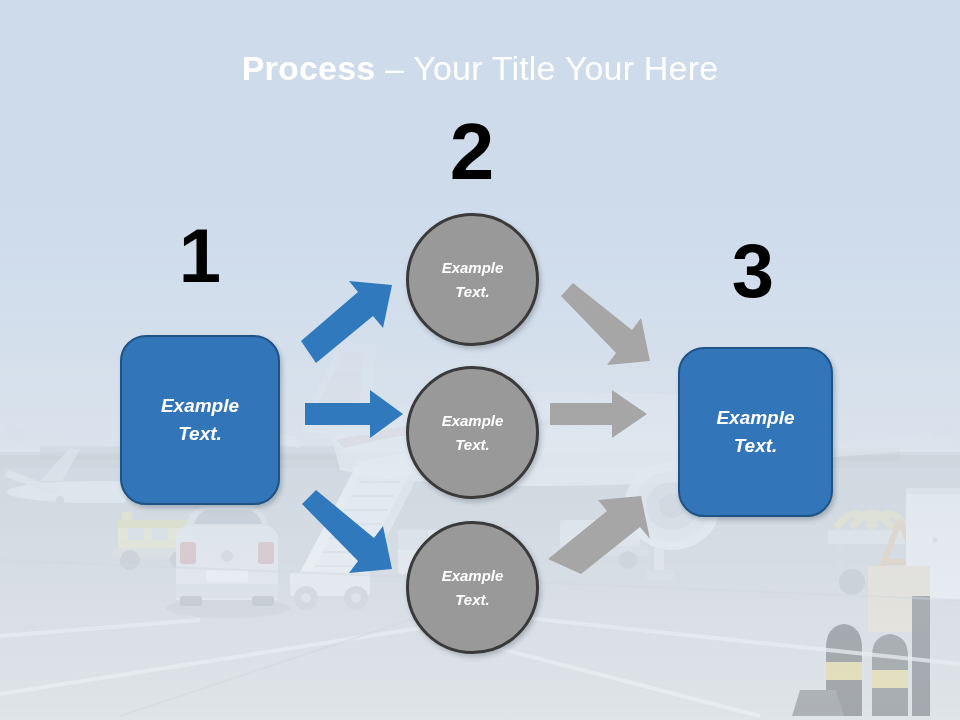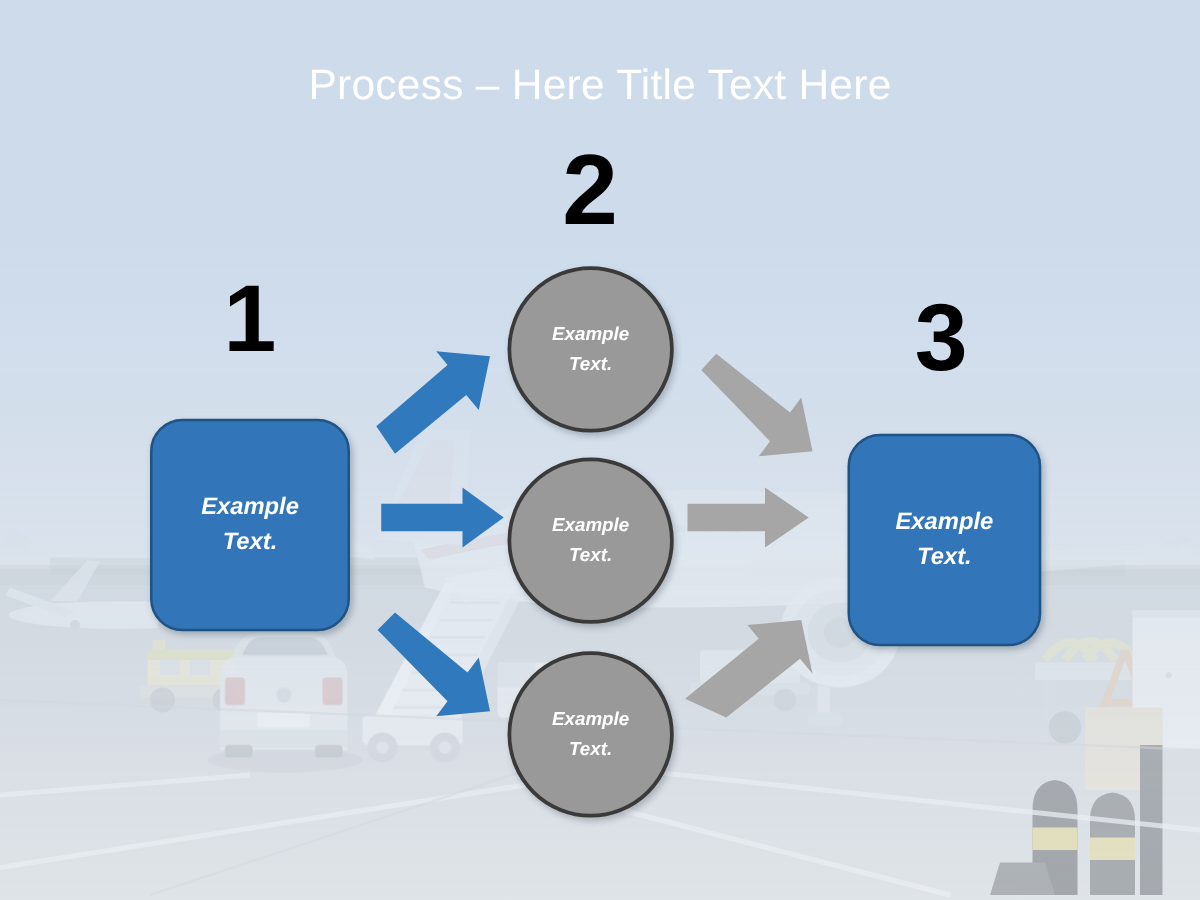--- a/index.html
+++ b/index.html
@@ -64,21 +64,21 @@
     left: 0;
     top: 50px;
     width: 960px;
     text-align: center;
     color: #ffffff;
     font-size: 34px;
     letter-spacing: 0.2px;
     line-height: 1.1;
     white-space: nowrap;
   }
-  .slide-title .t-bold { font-weight: normal; }
+  .slide-title .t-bold { font-weight: bold; }
   .slide-title .t-light { font-weight: normal; }
 
   
   .step-number {
     position: absolute;
     color: #000000;
     font-weight: bold;
     font-size: 76px;
     line-height: 1;
     text-align: center;
@@ -340,21 +340,21 @@
       <g stroke="#b6bbbf" stroke-width="2" opacity="0.5" fill="none">
         <line x1="0" y1="560" x2="960" y2="600"></line>
         <line x1="120" y1="716" x2="470" y2="600"></line>
       </g>
     </svg>
   </div>
 
   <div class="bg-wash"></div>
 
   <div class="header-band"></div>
-  <div class="slide-title"><span class="t-bold">Process</span><span class="t-light"> – Here Title Text Here</span></div>
+  <div class="slide-title"><span class="t-bold">Process</span><span class="t-light"> – Your Title Your Here</span></div>
 
   <div class="arrows">
     <svg width="960" height="720" viewBox="0 0 960 720" xmlns="http://www.w3.org/2000/svg">
 
       <g>
         <path d="M301 341 L358 292 L349 281 L392 285 L383 328 L373 316 L316 363 Z" fill="#3079bd"></path>
       </g>
 
       <g>
         <path d="M305 403 L370 403 L370 390 L403 414 L370 438 L370 425 L305 425 Z" fill="#3079bd"></path>

